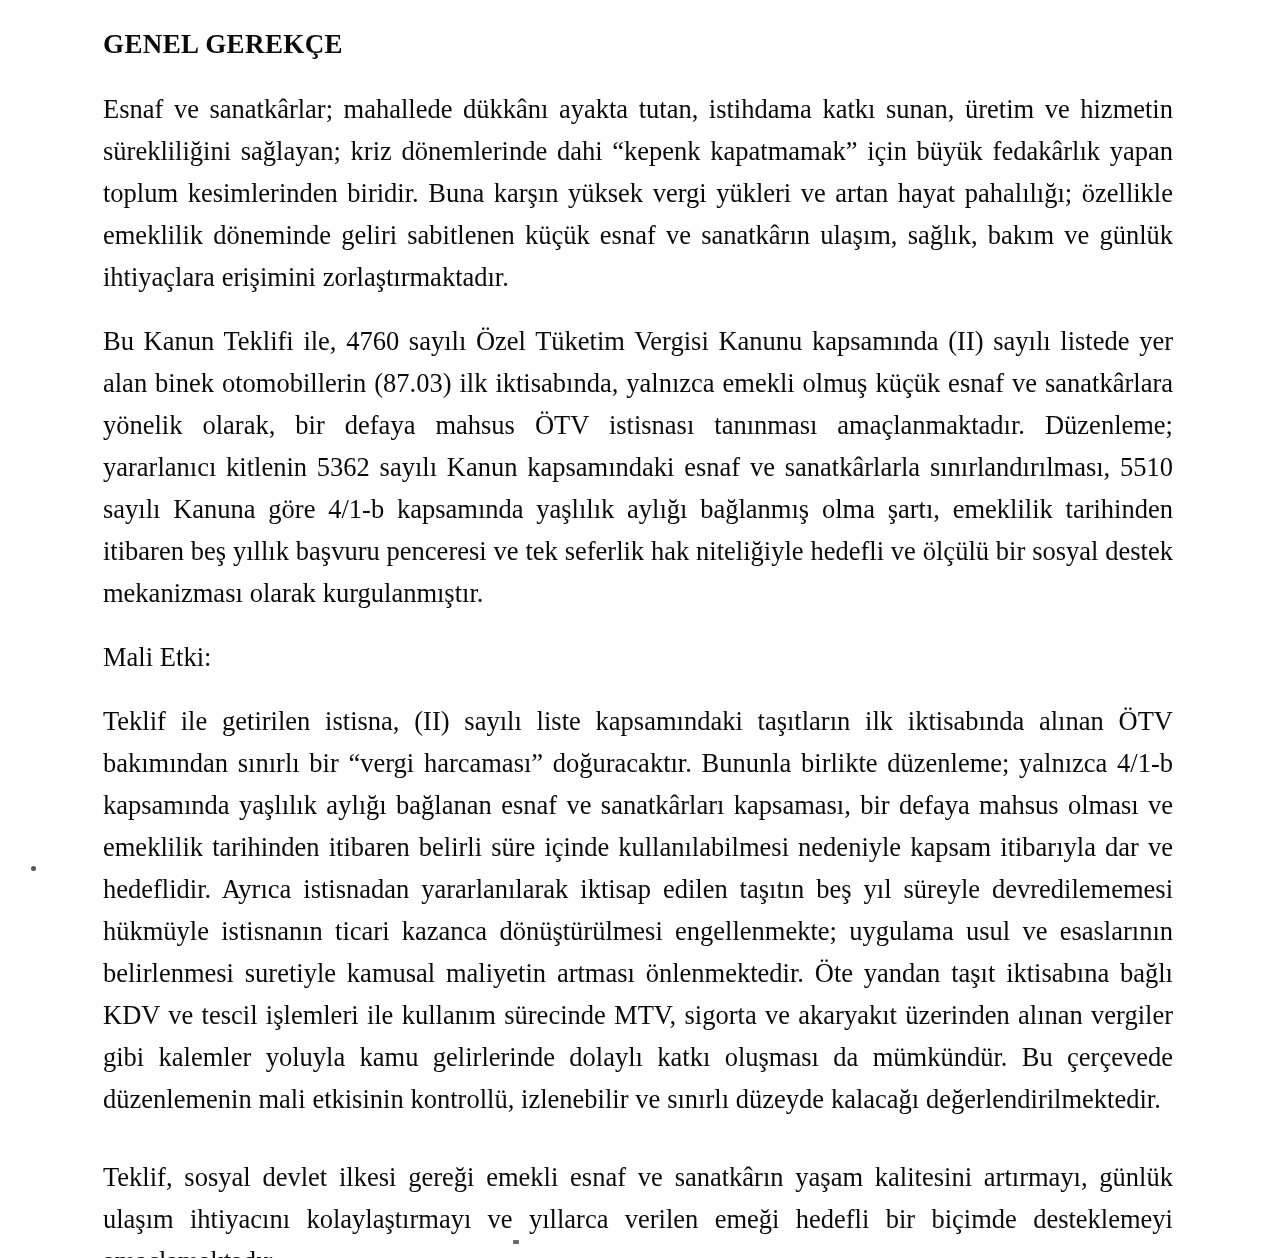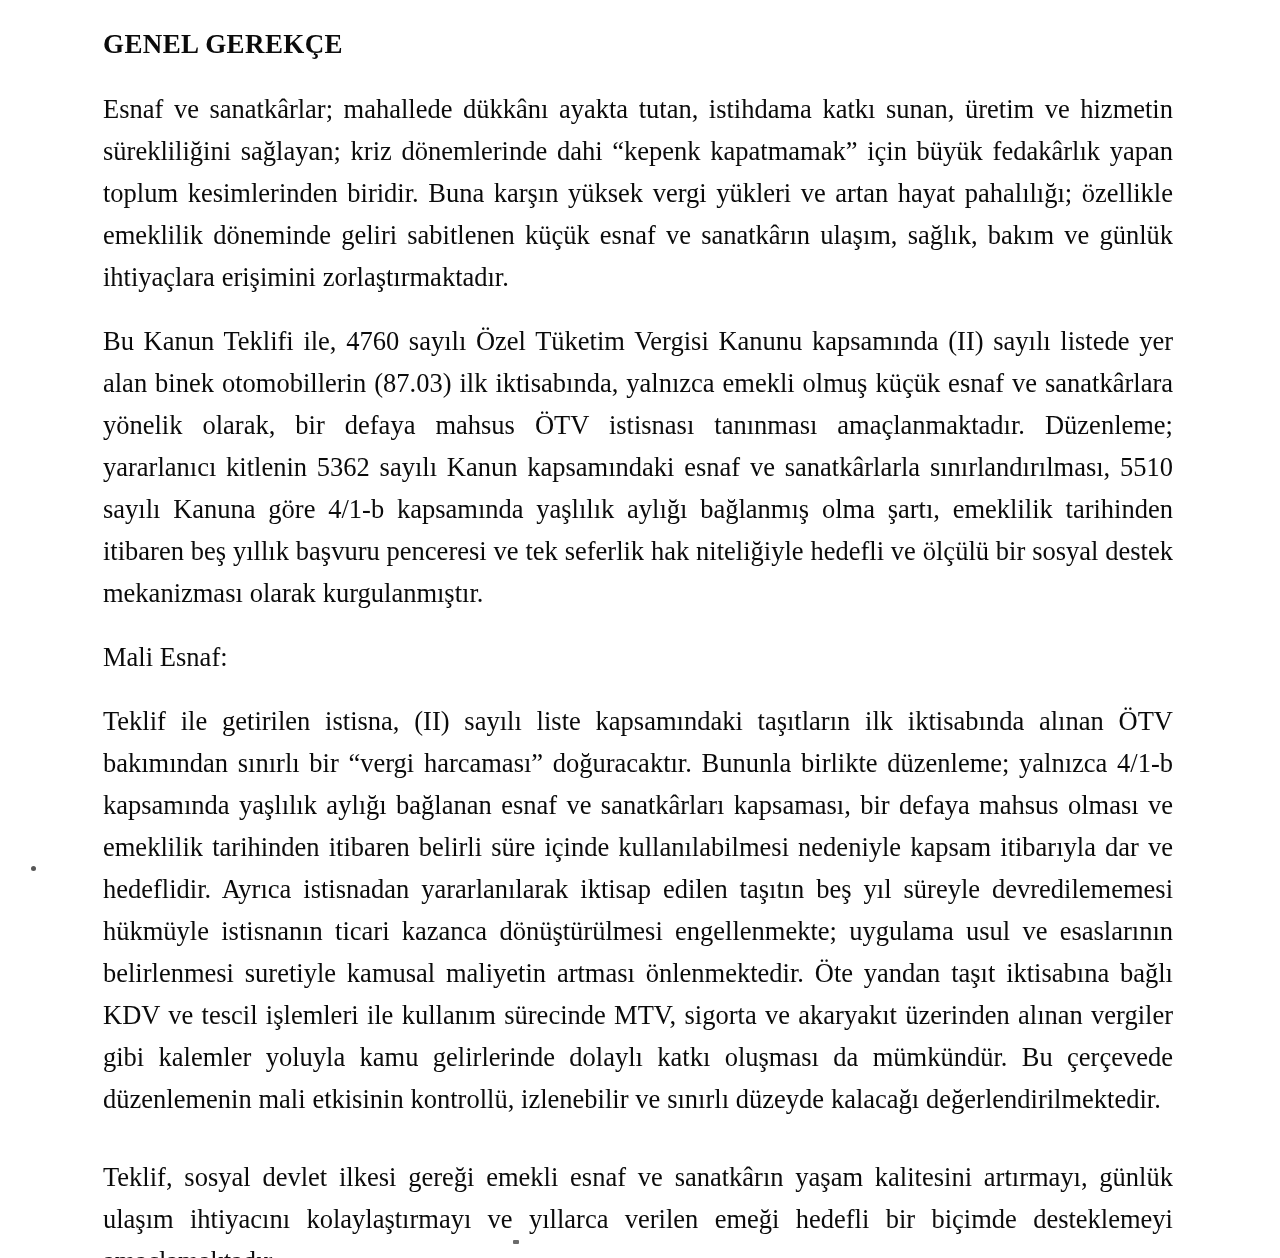--- a/index.html
+++ b/index.html
@@ -91,21 +91,21 @@
 <div class="page">
 
   <div class="content">
 
     <h1 class="doc-title">GENEL GEREKÇE</h1>
 
     <p class="para">Esnaf ve sanatkârlar; mahallede dükkânı ayakta tutan, istihdama katkı sunan, üretim ve hizmetin sürekliliğini sağlayan; kriz dönemlerinde dahi “kepenk kapatmamak” için büyük fedakârlık yapan toplum kesimlerinden biridir. Buna karşın yüksek vergi yükleri ve artan hayat pahalılığı; özellikle emeklilik döneminde geliri sabitlenen küçük esnaf ve sanatkârın ulaşım, sağlık, bakım ve günlük ihtiyaçlara erişimini zorlaştırmaktadır.</p>
 
     <p class="para">Bu Kanun Teklifi ile, 4760 sayılı Özel Tüketim Vergisi Kanunu kapsamında (II) sayılı listede yer alan binek otomobillerin (87.03) ilk iktisabında, yalnızca emekli olmuş küçük esnaf ve sanatkârlara yönelik olarak, bir defaya mahsus ÖTV istisnası tanınması amaçlanmaktadır. Düzenleme; yararlanıcı kitlenin 5362 sayılı Kanun kapsamındaki esnaf ve sanatkârlarla sınırlandırılması, 5510 sayılı Kanuna göre 4/1-b kapsamında yaşlılık aylığı bağlanmış olma şartı, emeklilik tarihinden itibaren beş yıllık başvuru penceresi ve tek seferlik hak niteliğiyle hedefli ve ölçülü bir sosyal destek mekanizması olarak kurgulanmıştır.</p>
 
-    <p class="para label">Mali Esnaf:</p>
+    <p class="para label">Mali Etki:</p>
 
     <p class="para">Teklif ile getirilen istisna, (II) sayılı liste kapsamındaki taşıtların ilk iktisabında alınan ÖTV bakımından sınırlı bir “vergi harcaması” doğuracaktır. Bununla birlikte düzenleme; yalnızca 4/1-b kapsamında yaşlılık aylığı bağlanan esnaf ve sanatkârları kapsaması, bir defaya mahsus olması ve emeklilik tarihinden itibaren belirli süre içinde kullanılabilmesi nedeniyle kapsam itibarıyla dar ve hedeflidir. Ayrıca istisnadan yararlanılarak iktisap edilen taşıtın beş yıl süreyle devredilememesi hükmüyle istisnanın ticari kazanca dönüştürülmesi engellenmekte; uygulama usul ve esaslarının belirlenmesi suretiyle kamusal maliyetin artması önlenmektedir. Öte yandan taşıt iktisabına bağlı KDV ve tescil işlemleri ile kullanım sürecinde MTV, sigorta ve akaryakıt üzerinden alınan vergiler gibi kalemler yoluyla kamu gelirlerinde dolaylı katkı oluşması da mümkündür. Bu çerçevede düzenlemenin mali etkisinin kontrollü, izlenebilir ve sınırlı düzeyde kalacağı değerlendirilmektedir.</p>
 
     <p class="para">Teklif, sosyal devlet ilkesi gereği emekli esnaf ve sanatkârın yaşam kalitesini artırmayı, günlük ulaşım ihtiyacını kolaylaştırmayı ve yıllarca verilen emeği hedefli bir biçimde desteklemeyi amaçlamaktadır.</p>
 
   </div>
 
   <span class="speck speck-margin"></span>
   <span class="speck speck-bottom"></span>
 

